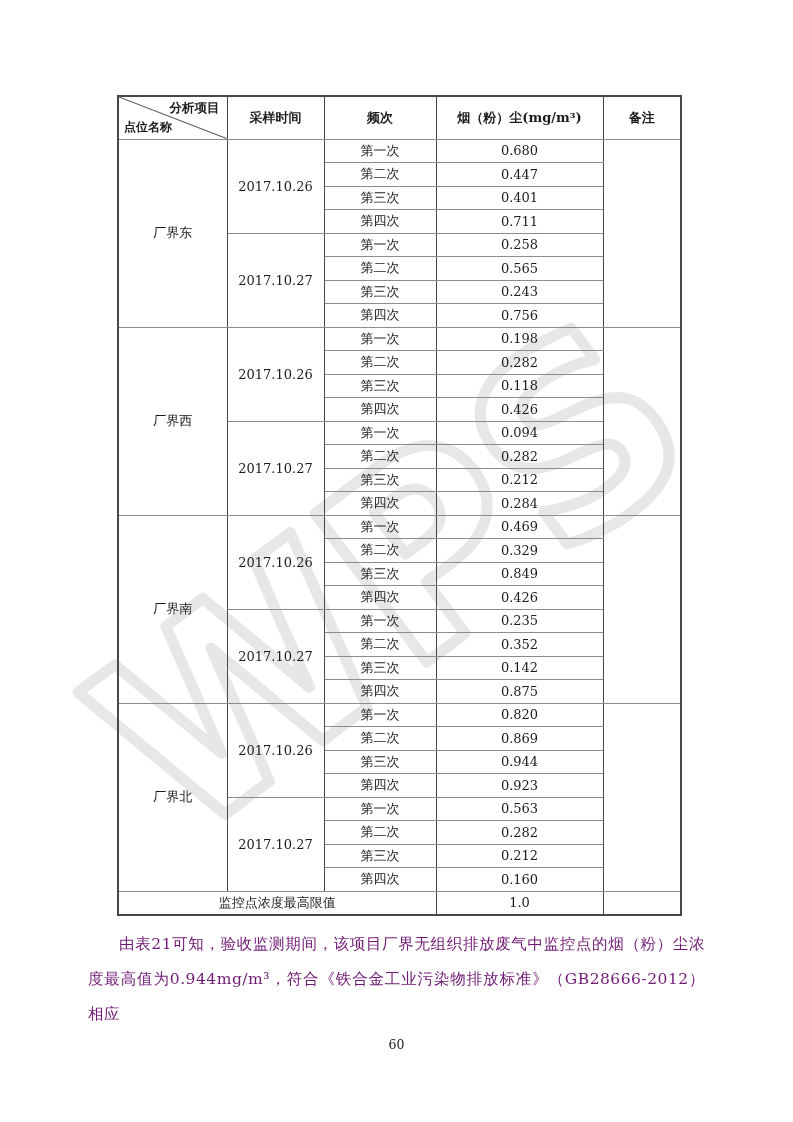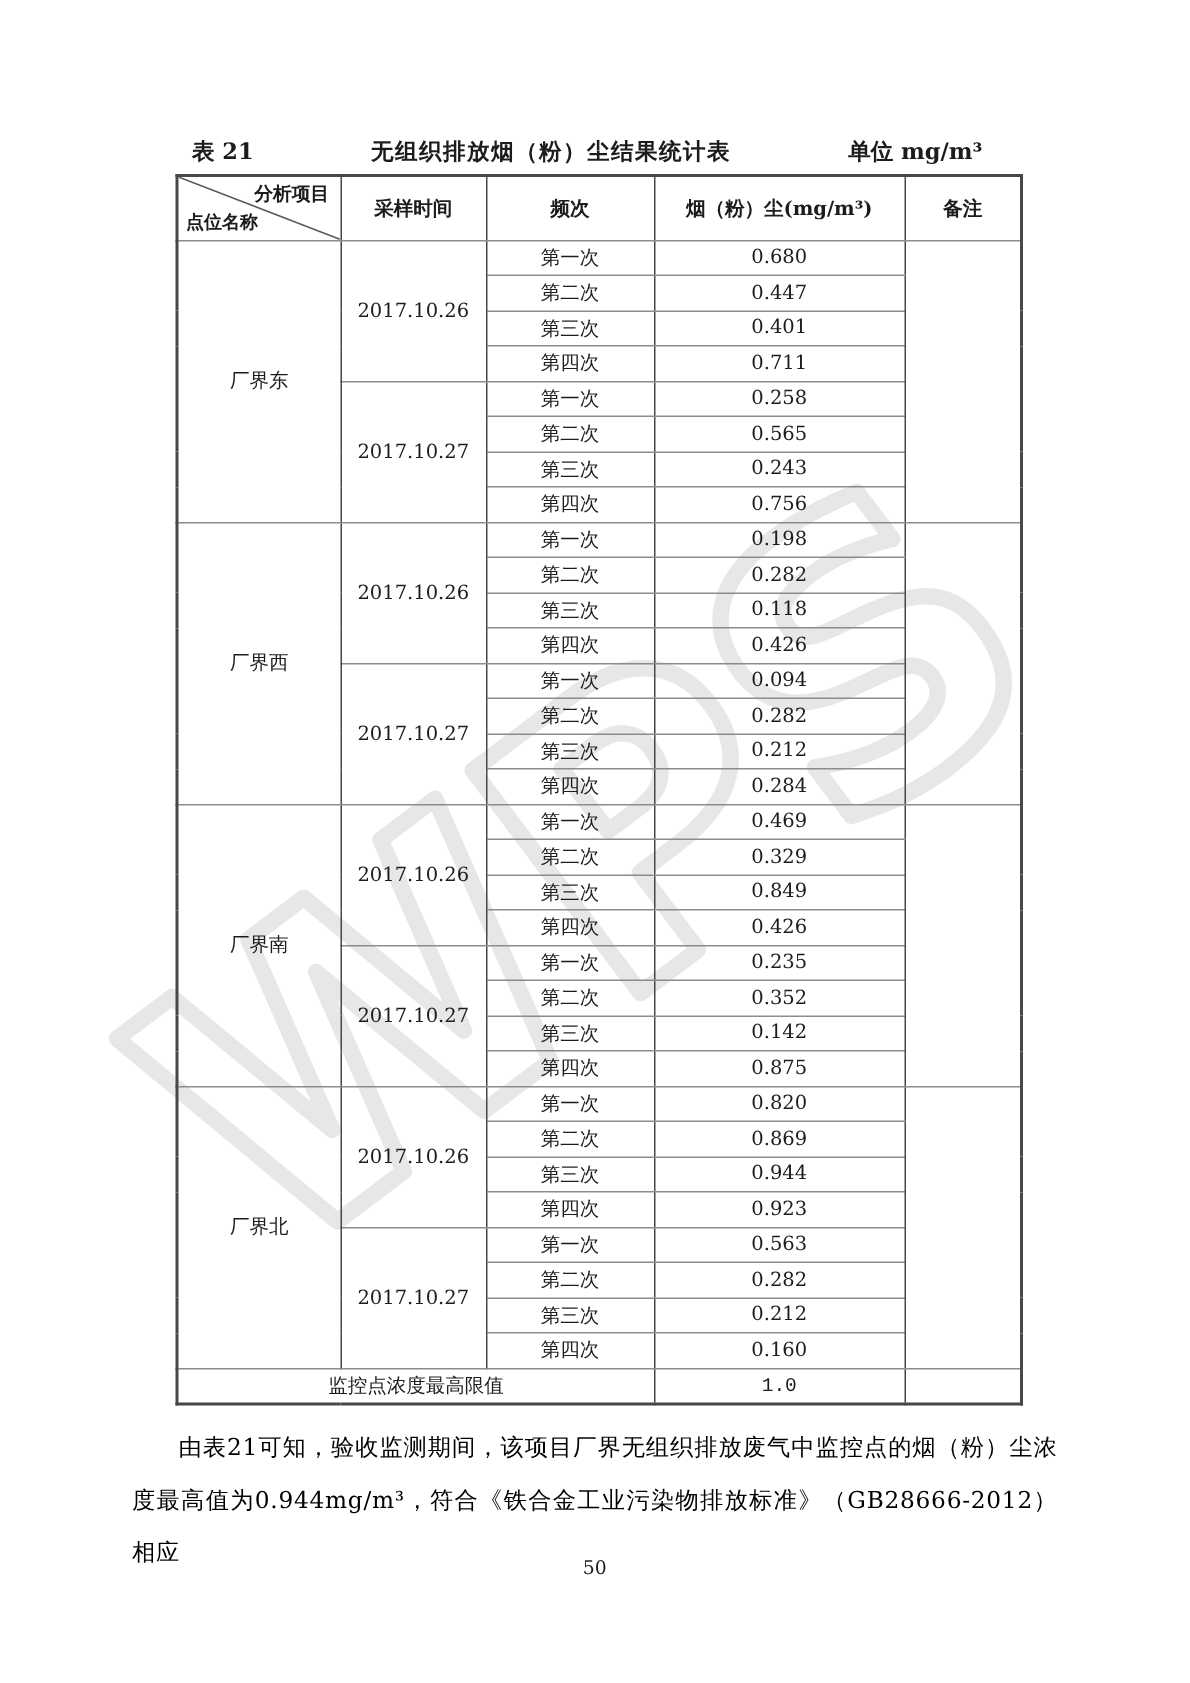--- a/index.html
+++ b/index.html
@@ -64,40 +64,40 @@
     vertical-align: middle;
     padding: 0;
     overflow: hidden;
   }
   table.results thead th {
     height: 43px;
     font-weight: bold;
     font-size: 13px;
   }
   table.results tbody td { height: 23.5px; font-weight: normal; }
-  table.results td.limit { height: 24px; font-family: Liberation Mono, monospace; }
+  table.results td.limit { height: 24px; }
 
   
   th.diag { position: relative; }
   th.diag svg.diag-line {
     position: absolute; left: 0; top: 0;
     width: 100%; height: 100%;
     display: block;
   }
   .diag-top   { position: absolute; top: 3px;    right: 7px; font-size: 12.5px; font-weight: bold; text-align: center; }
   .diag-bottom{ position: absolute; bottom: 3px; left: 5px;  font-size: 12px; font-weight: bold; }
 
   .para {
     margin-top: 11px;
     font-size: 15.5px;
     line-height: 35px;
     text-align: justify;
     text-indent: 2em;
     letter-spacing: 0.5px;
-    color: #000000;
+    color: #701a75;
   }
 
   .page-num {
     position: absolute;
     left: 0; right: 0;
     top: 1037px;
     text-align: center;
     font-size: 12.5px;
     z-index: 1;
   }
@@ -108,25 +108,20 @@
 <div class="page">
 
   <div class="watermark-layer">
     <svg width="793" height="1122" viewBox="0 0 793 1122" xmlns="http://www.w3.org/2000/svg">
       <text x="388" y="668" transform="rotate(-37 388 575)" text-anchor="middle" font-family="DejaVu Sans, sans-serif" font-size="255" font-weight="bold" fill="none" stroke-width="11" stroke-linejoin="round" stroke="#e7e7e7">WPS</text>
     </svg>
   </div>
 
   <div class="content">
 
-    <div class="caption-row">
-      <span class="caption-label">表 21</span>
-      <span class="caption-title">无组织排放烟（粉）尘结果统计表</span>
-      <span class="caption-unit">单位 mg/m³</span>
-    </div>
 
     <table class="results">
       <colgroup>
         <col style="width:109px">
         <col style="width:97px">
         <col style="width:112px">
         <col style="width:167px">
         <col style="width:78px">
       </colgroup>
       <thead>
@@ -293,14 +288,14 @@
             <td colspan="3" class="limit">监控点浓度最高限值</td>
             <td class="limit">1.0</td>
             <td class="limit"></td>
           </tr>
         </tbody>
     </table>
 
     <p class="para">由表21可知，验收监测期间，该项目厂界无组织排放废气中监控点的烟（粉）尘浓度最高值为0.944mg/m³，符合《铁合金工业污染物排放标准》（GB28666-2012）相应</p>
   </div>
 
-  <div class="page-num">50</div>
+  <div class="page-num">60</div>
 </div>
 
 </body></html>

